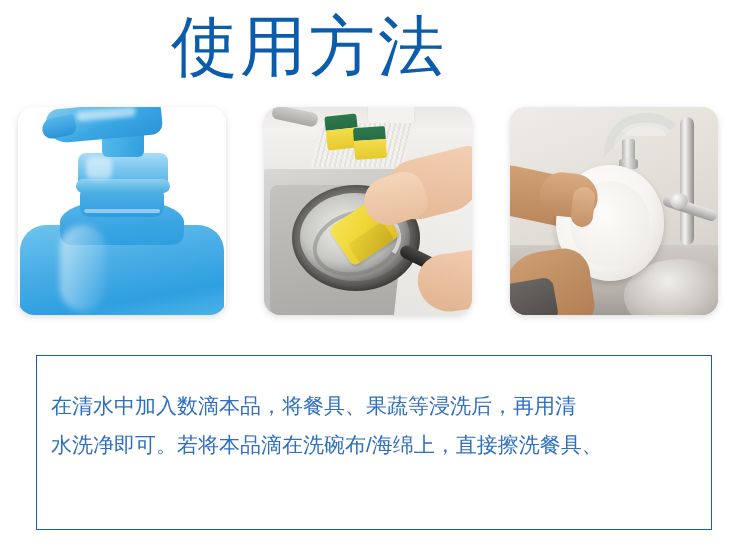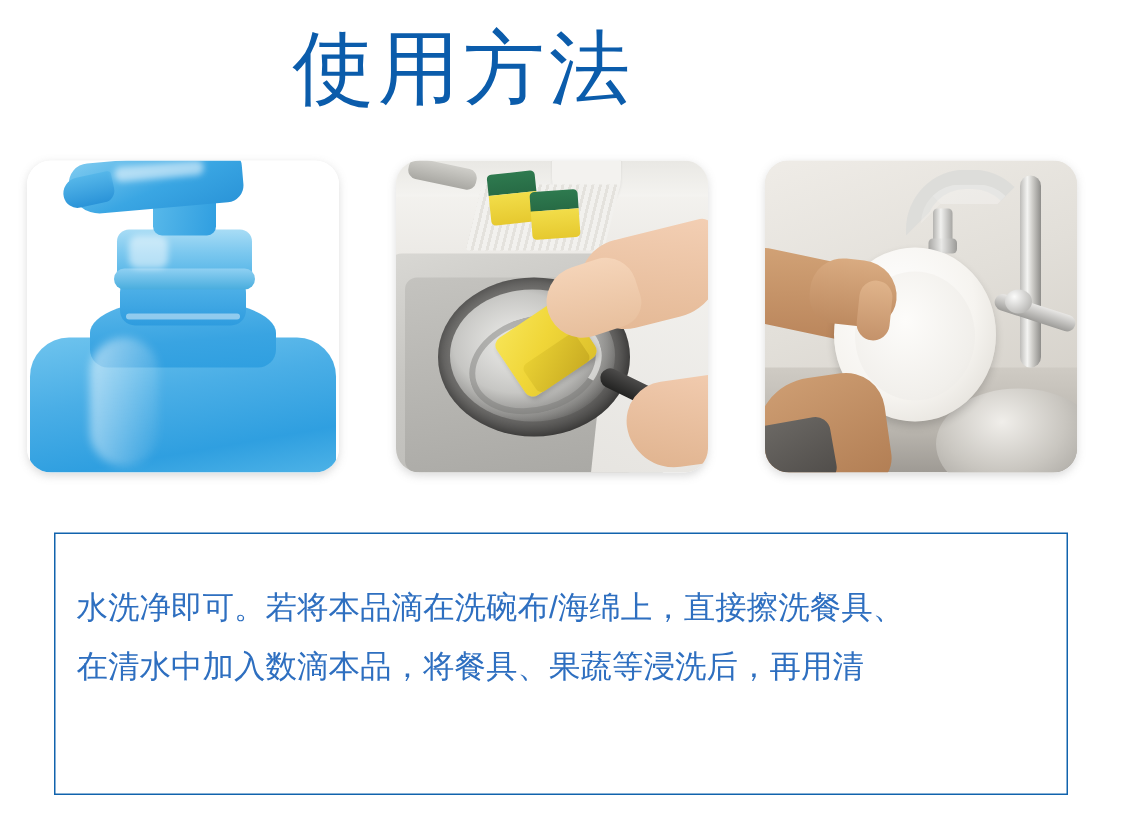--- a/index.html
+++ b/index.html
@@ -22,21 +22,21 @@
     background: #ffffff;
   }
 
   
   .title {
     position: absolute;
     left: 0;
     top: 14px;
     width: 618px;
     text-align: center;
-    font-size: 54px;
+    font-size: 66px;
     line-height: 64px;
     letter-spacing: 3px;
     color: #0b5cab;
     font-weight: 400;
     font-family: "Liberation Sans", "DejaVu Sans", sans-serif;
     white-space: nowrap;
   }
 
   
   .cards {
@@ -543,18 +543,18 @@
         <div class="thumb3"></div>
         <div class="arm3b"></div>
         <div class="sleeve3"></div>
       </div>
     </div>
 
   </div>
 
   <div class="desc-box">
     <div class="desc-text">
+      <span class="desc-line">在清水中加入数滴本品，将餐具、果蔬等浸洗后，再用清</span>
       <span class="desc-line">水洗净即可。若将本品滴在洗碗布/海绵上，直接擦洗餐具、</span>
-      <span class="desc-line">在清水中加入数滴本品，将餐具、果蔬等浸洗后，再用清</span>
     </div>
   </div>
 
 </div>
 
 </body></html>

